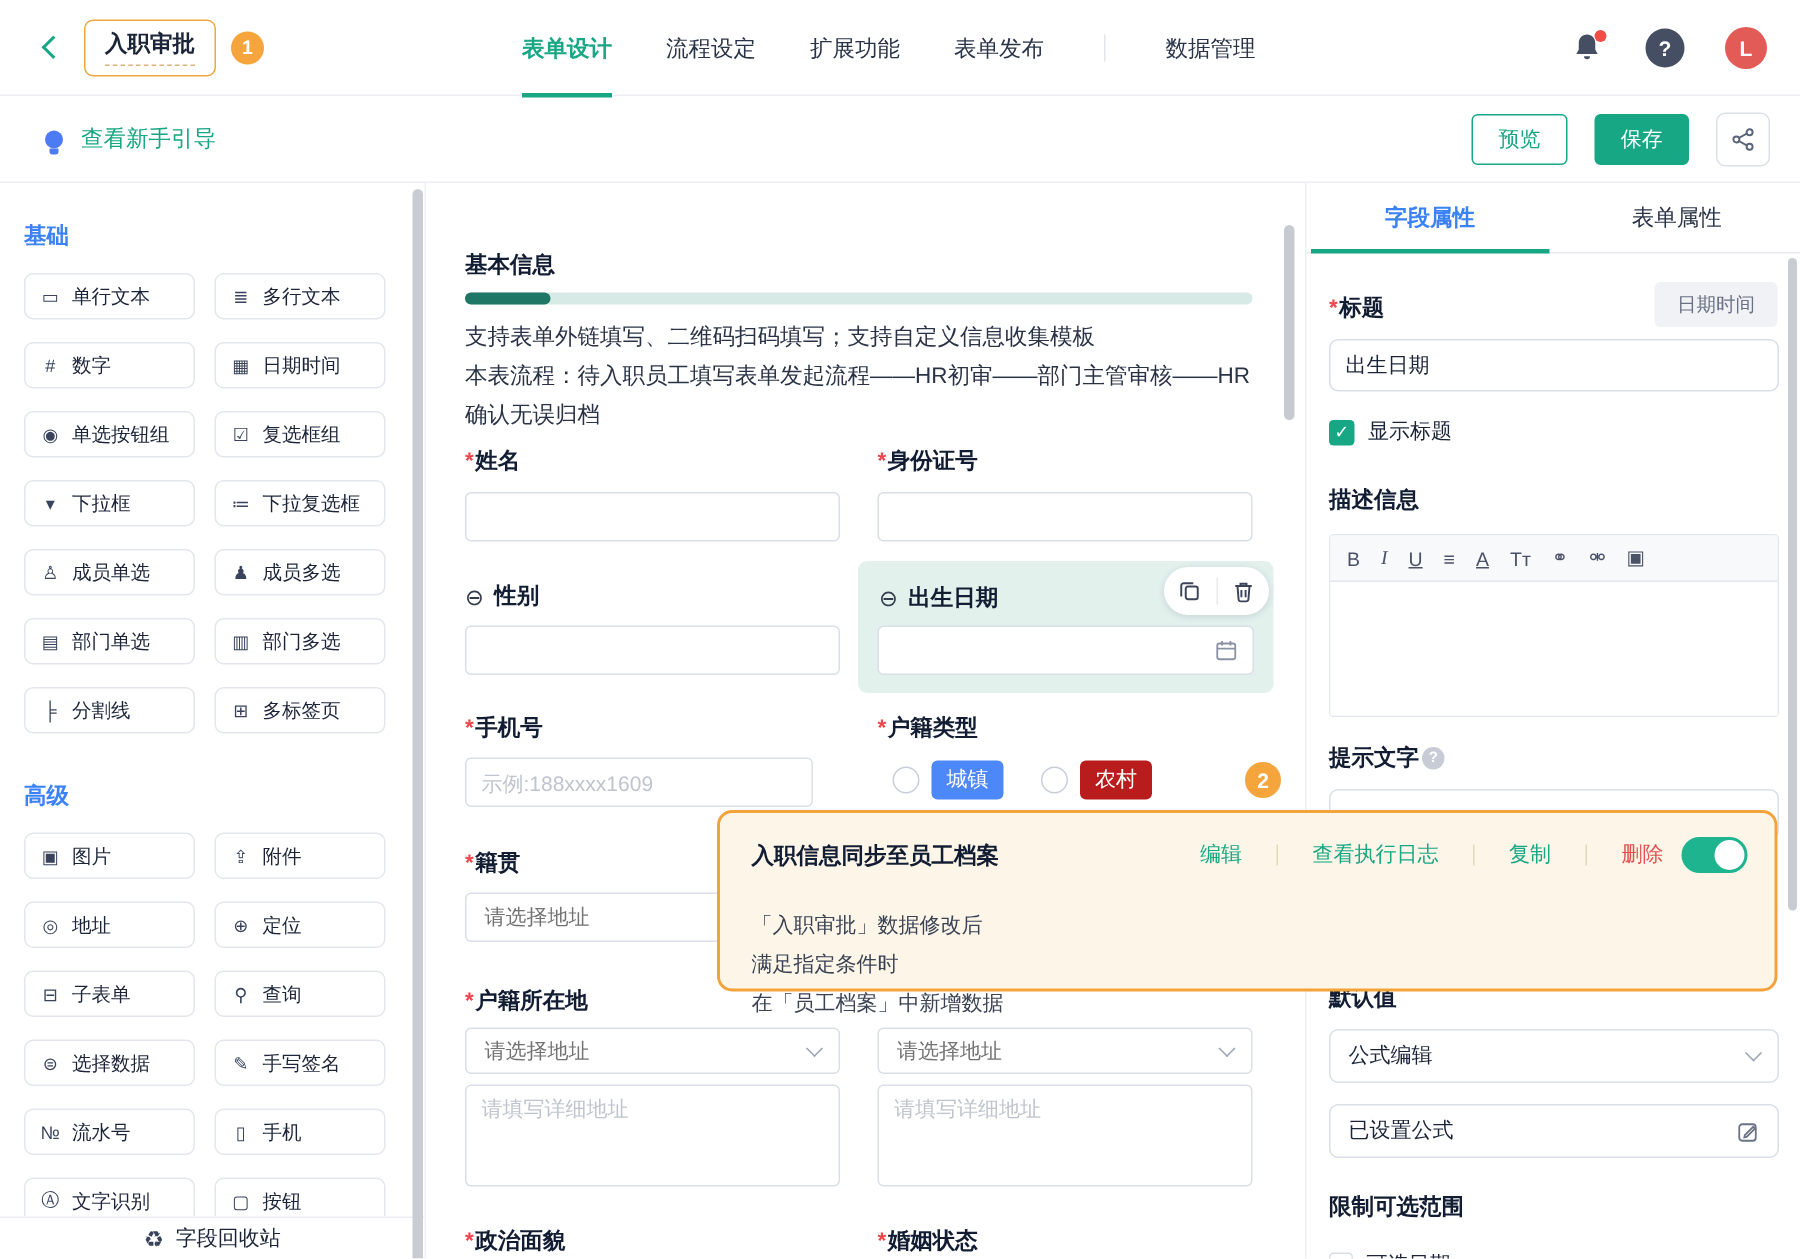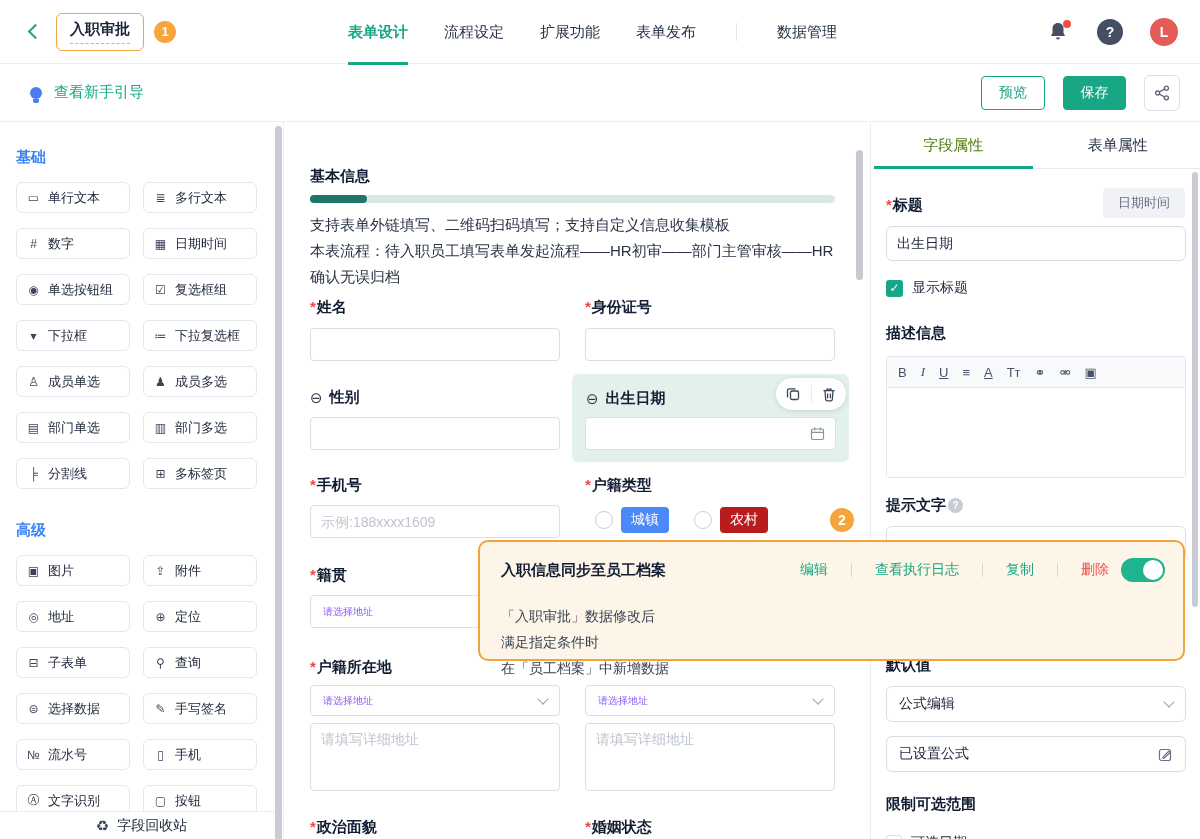--- a/index.html
+++ b/index.html
@@ -52,37 +52,37 @@
   .canvas{position:absolute;left:284px;top:122px;width:586px;bottom:0;background:#fff}
   .canvas-sb{position:absolute;left:572px;top:28px;width:7px;height:130px;background:#c7cad1;border-radius:4px}
   .c-abs{position:absolute}
   .flabel{font-size:15px;font-weight:bold;color:#121d33;white-space:nowrap}
   .req::before{content:"*";color:#f0454a;margin-right:1px}
   .link-g{font-size:15px;font-weight:normal;color:#333b4d;margin-right:7px}
   .inp{border:1px solid #d9dee7;border-radius:4px;background:#fff;font-size:14px;color:#1b2438;padding:0 10px;outline:none;font-family:inherit}
   .inp::placeholder,.ta::placeholder{color:#bfc4ce}
   .ta{border:1px solid #d9dee7;border-radius:4px;background:#fff;font-size:14px;color:#1b2438;padding:7px 10px;resize:none;outline:none;font-family:inherit}
   .sel{border:1px solid #d9dee7;border-radius:4px;background:#fff;display:flex;align-items:center;justify-content:space-between;padding:0 12px;cursor:pointer}
-  .sel .ph{color:#8b5cf6;font-size:10px}
+  .sel .ph{color:#737373;font-size:14px}
   .chevron{width:8px;height:8px;border-right:1.6px solid #98a0b3;border-bottom:1.6px solid #98a0b3;transform:rotate(45deg);margin-top:-4px;flex:none}
   #cTitle{left:26px;top:45px;font-size:15px;font-weight:bold;color:#121d33}
   #cBar{left:26px;top:73px;width:525px;height:8px;background:#d8eae5;border-radius:4px}
   #cBar::before{content:"";position:absolute;left:0;top:0;width:57px;height:8px;background:#1f7566;border-radius:4px}
   #cDesc{left:26px;top:90px;width:528px;font-size:15px;line-height:26px;color:#2a3346}
   #lblName{left:26px;top:176px}   #inpName{left:26px;top:206px;width:250px;height:33px}
   #lblId{left:301px;top:176px}    #inpId{left:301px;top:206px;width:250px;height:33px}
   #lblGender{left:26px;top:266px;display:flex;align-items:center}
   #inpGender{left:26px;top:295px;width:250px;height:33px}
   #selBlock{left:288px;top:252px;width:277px;height:88px;background:#e3f1ed;border-radius:6px}
   #selLabel{left:14px;top:15px;display:flex;align-items:center}
   #dateInp{position:absolute;left:13px;top:43px;width:251px;height:33px;display:flex;align-items:center;justify-content:flex-end;padding-right:10px}
   .fld-actions{position:absolute;top:4px;right:3px;width:70px;height:32px;background:#fff;border-radius:16px;box-shadow:0 1px 5px rgba(30,40,60,.15);display:flex;align-items:center}
   .fld-act{flex:1;height:100%;display:flex;align-items:center;justify-content:center;cursor:pointer}
   .fld-div{width:1px;height:18px;background:#e8eaee}
-  #lblMobile{left:26px;top:354px} #inpMobile{left:26px;top:383px;width:250px;height:33px}
+  #lblMobile{left:26px;top:354px} #inpMobile{left:26px;top:383px;width:232px;height:33px}
   #lblHk{left:301px;top:354px}
   #hkOptions{left:311px;top:385px;display:flex;align-items:center;gap:25px}
   .hk-opt{display:flex;align-items:center;gap:8px}
   .radio{width:18px;height:18px;border:1px solid #c9ceda;border-radius:50%;background:#fff;cursor:pointer;flex:none}
   .tag{height:26px;padding:0 10px;border-radius:4px;color:#fff;font-size:14px;display:flex;align-items:center;cursor:pointer}
   .tag.blue{background:#4d88f8}.tag.green{background:#b91c1c}
   #lblNative{left:26px;top:444px} #inpNative{left:26px;top:473px;width:250px;height:33px}
   #lblAddr{left:26px;top:536px}
   #selAddrL{left:26px;top:563px;width:250px;height:31px} #selAddrR{left:301px;top:563px;width:250px;height:31px}
   #taL{left:26px;top:601px;width:250px;height:68px} #taR{left:301px;top:601px;width:250px;height:68px}
@@ -99,21 +99,21 @@
   .act-div{width:1px;height:14px;background:#e3d7ba}
   .toggle{width:44px;height:24px;border-radius:12px;background:#1db48f;position:relative;margin-left:12px;cursor:pointer;flex:none}
   .toggle::after{content:"";position:absolute;right:2px;top:2px;width:20px;height:20px;border-radius:50%;background:#fff}
   .card-lines{margin-top:21px}
   .card-line{font-size:14px;line-height:26px;color:#3a4254}
 
   
   .panel{position:absolute;left:870px;top:122px;right:0;bottom:0;background:#fff;border-left:1px solid #eceef1}
   .panel-tabs{position:absolute;left:0;top:0;right:0;height:47px;display:flex;border-bottom:1px solid #e8eaee}
   .ptab{flex:1;display:flex;align-items:center;justify-content:center;font-size:15px;color:#2a3449;position:relative;cursor:pointer}
-  .ptab.active{color:#4d7c0f;font-weight:normal}
+  .ptab.active{color:#3b82f6;font-weight:bold}
   .ptab.active::after{content:"";position:absolute;left:3px;right:3px;bottom:-1px;height:3px;background:#17a784}
   .p-abs{position:absolute}
   .plabel{font-size:15px;font-weight:bold;color:#121d33}
   #pLblTitle{left:15px;top:74px}
   #pTypeBadge{right:15px;top:66px;background:#f1f2f5;color:#6a7285;font-size:13px;border-radius:4px;padding:6px 15px}
   #pInpTitle{left:15px;top:104px;width:300px;height:35px;border-radius:6px}
   #pChkRow{left:15px;top:157px;display:flex;align-items:center;gap:9px;cursor:pointer}
   .chk{width:17px;height:17px;background:#17a784;border-radius:3px;display:flex;align-items:center;justify-content:center}
   .chk::after{content:"✓";color:#fff;font-size:12px;font-weight:bold}
   #pLblDesc{left:15px;top:202px}

